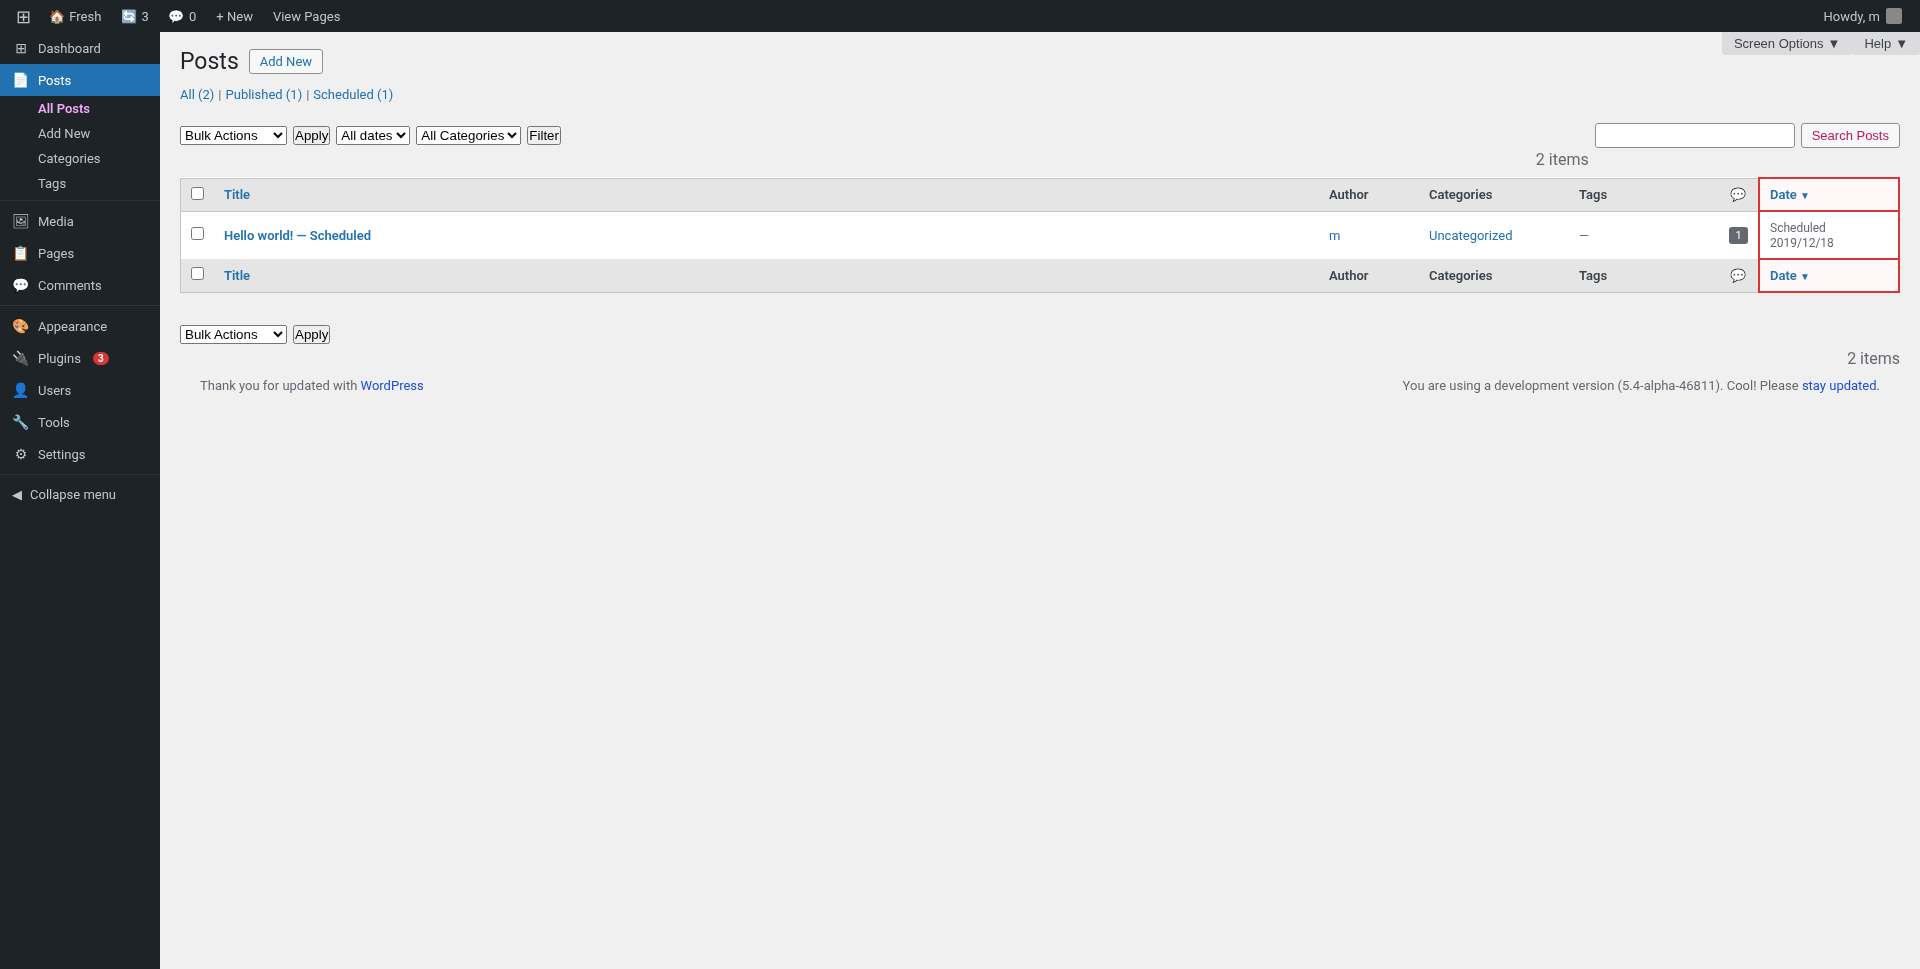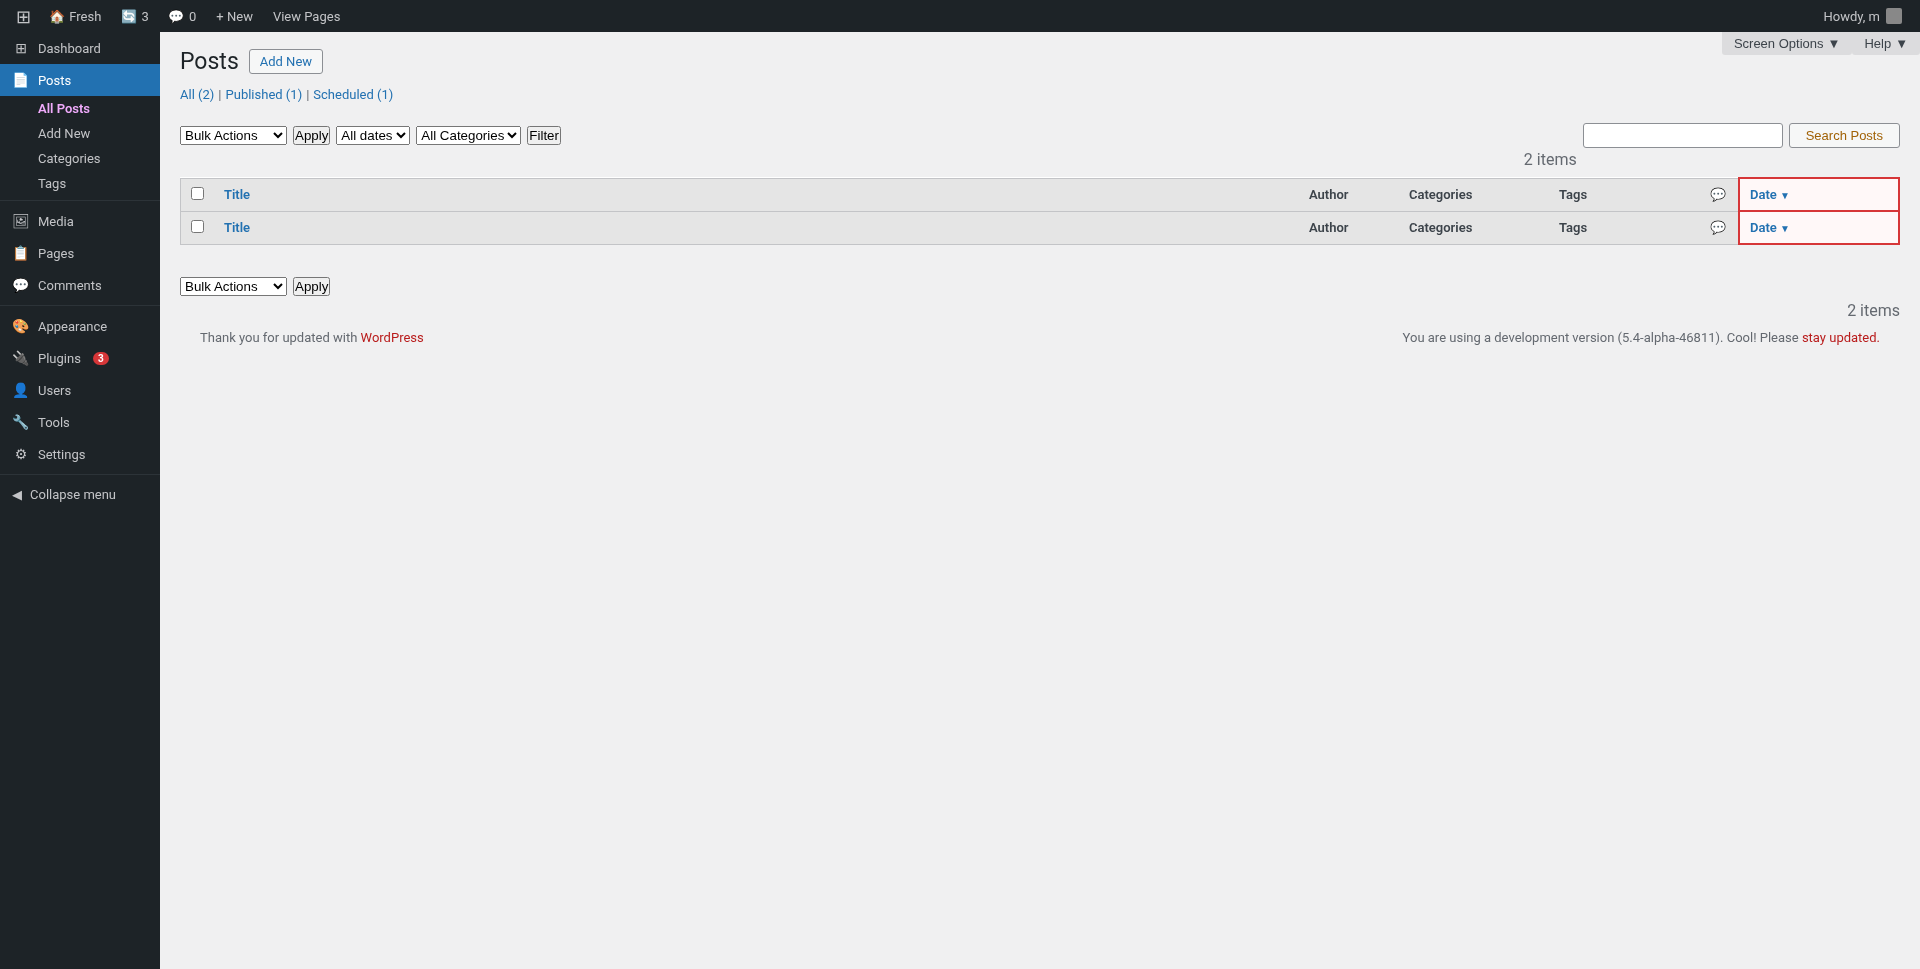--- a/index.html
+++ b/index.html
@@ -91,22 +91,22 @@
     .subsubsub {
       display: flex; gap: 0; font-size: 13px;
     }
     .subsubsub a { color: #2271b1; text-decoration: none; }
     .subsubsub .sep { margin: 0 4px; color: #646970; }
     .search-input {
       border: 1px solid #8c8f94; padding: 4px 8px; font-size: 13px;
       border-radius: 3px; width: 200px;
     }
     .search-btn {
-      background: #f6f7f7; border: 1px solid #8c8f94; padding: 4px 16px;
-      font-size: 13px; border-radius: 3px; cursor: pointer; color: #a16207; text-align: center;
+      background: #f6f7f7; border: 1px solid #8c8f94; padding: 4px 10px;
+      font-size: 13px; border-radius: 3px; cursor: pointer; color: #be185d; text-align: center;
     }
 
     
     .top-filter-row {
       display: flex; align-items: center; justify-content: space-between;
       margin-bottom: 8px;
     }
     .filter-left { display: flex; align-items: center; gap: 6px; }
     .filter-right { display: flex; align-items: center; gap: 6px; }
 
@@ -124,21 +124,21 @@
     }
     .wp-list-table th a { color: #2271b1; text-decoration: none; }
     .wp-list-table td { padding: 8px 10px; border-bottom: 1px solid #f0f0f1; vertical-align: middle; }
     .wp-list-table tr:last-child td { border-bottom: none; }
     .wp-list-table .check-column { width: 32px; text-align: center; }
     .wp-list-table .title-col { }
     .wp-list-table .author-col { width: 100px; }
     .wp-list-table .categories-col { width: 150px; }
     .wp-list-table .tags-col { width: 150px; }
     .wp-list-table .comments-col { width: 40px; text-align: center; }
-    .wp-list-table .date-col { width: 160px; text-align: left; }
+    .wp-list-table .date-col { width: 140px; text-align: left; }
     .wp-list-table a { color: #2271b1; text-decoration: none; }
     .wp-list-table .row-title { font-weight: 600; }
     .wp-list-table .dash { color: #646970; }
     .comment-count-badge {
       background: #646970; color: #fff;
       border-radius: 3px; padding: 2px 6px; font-size: 11px;
       display: inline-block;
     }
     .date-status { font-size: 12px; color: #646970; }
     .date-value { font-size: 12px; color: #646970; }
@@ -154,21 +154,21 @@
       border-bottom-right-radius: 3px;
       display: flex; align-items: center; gap: 4px;
     }
 
     
     #wpfooter {
       padding: 10px 20px;
       display: flex; justify-content: space-between; align-items: center;
       color: #646970; font-size: 13px; margin-top: auto;
     }
-    #wpfooter a { color: #b91c1c; text-decoration: none; }
+    #wpfooter a { color: #1d4ed8; text-decoration: none; }
 
     
     .displaying-num {
       color: #646970; font-size: 16px; margin-left: auto; margin-top: 48px;
     }
 
     
     .tablenav-bottom {
       display: flex; align-items: center; gap: 6px; margin-top: 8px;
     }
@@ -350,20 +350,44 @@
               <th class="date-col" style="border: 2px solid #d63638; background: #fff8f8;">
                 <a>
                   <span>Date</span>
                   <span style="font-size:10px;">▼</span>
                 </a>
               </th>
             </tr>
           </thead>
           <tbody>
 
+            <tr>
+              <td class="check-column">
+                <input type="checkbox" style="">
+              </td>
+              <td class="title-col">
+                <a class="row-title">Hello world! — Scheduled</a>
+              </td>
+              <td class="author-col">
+                <a>m</a>
+              </td>
+              <td class="categories-col">
+                <a>Uncategorized</a>
+              </td>
+              <td class="tags-col">
+                <span class="dash">—</span>
+              </td>
+              <td class="comments-col">
+                <span class="comment-count-badge">1</span>
+              </td>
+              <td class="date-col" style="border-left: 2px solid #d63638; border-right: 2px solid #d63638;">
+                <span class="date-status">Scheduled</span><br>
+                <span class="date-value">2019/12/18</span>
+              </td>
+            </tr>
 
           </tbody>
           <tfoot>
             <tr>
               <th class="check-column">
                 <input type="checkbox" style="">
               </th>
               <th class="title-col">
                 <a>Title</a>
               </th>

